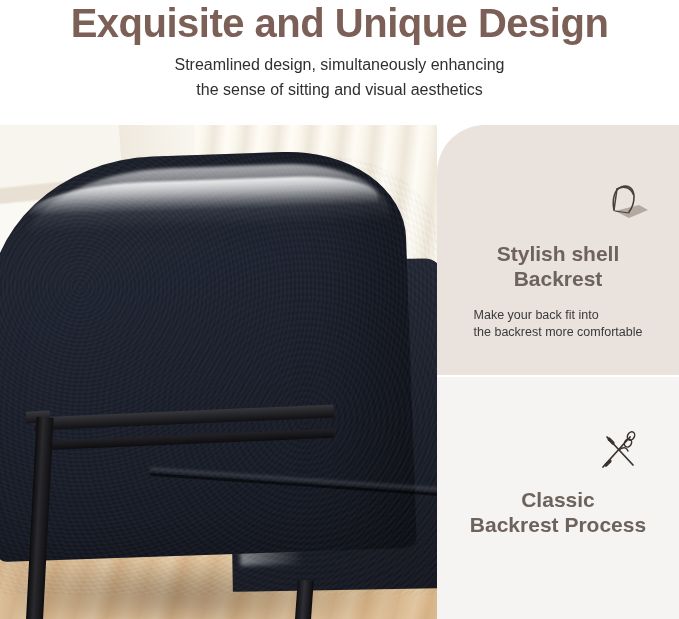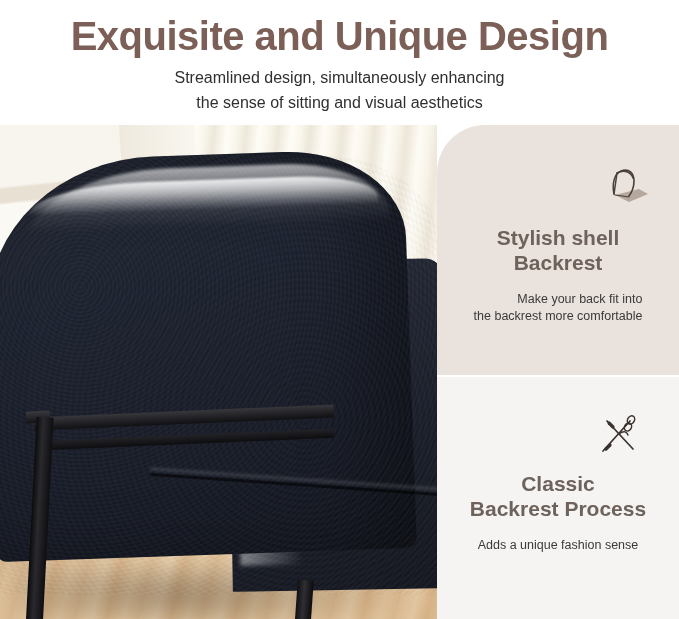--- a/index.html
+++ b/index.html
@@ -9,21 +9,21 @@
     font-family:"Liberation Sans", sans-serif;
     overflow:hidden; position:relative;
   }
 
   
   .header{
     width:679px; height:125px;
     background:#ffffff;
     display:flex; flex-direction:column;
     align-items:center; justify-content:flex-start;
-    padding-top:13px;
+    padding-top:0;
   }
   .main-title{
     font-size:40px;
     font-weight:bold;
     letter-spacing:-0.5px;
     color:#7C6057;
     line-height:46px;
     white-space:nowrap;
   }
   .subtitle{
@@ -234,21 +234,21 @@
   
   .cards{
     position:absolute;
     top:0; left:437px;
     width:242px; height:494px;
     background:#ffffff;
   }
   .card{
     position:absolute;
     left:0; width:242px;
-    padding:0 14px;
+    padding:16px 14px;
     display:flex; flex-direction:column;
     align-items:center;
   }
   .card-1{
     top:0; height:250px;
     background:#EAE2DC;
     border-top-left-radius:48px;
   }
   .card-2{
     top:252px; height:242px;
@@ -272,21 +272,21 @@
     white-space:pre-line;
   }
   .card-1 .card-title{ margin-top:10px; }
   .card-2 .card-title{ margin-top:8px; }
 
   .card-desc{
     font-size:12.5px;
     font-weight:400;
     color:#3A3A3A;
     line-height:17px;
-    text-align:right;
+    text-align:left;
     white-space:pre-line;
   }
   .card-1 .card-desc{ margin-top:16px; }
   .card-2 .card-desc{ margin-top:16px; }
 </style>
 </head>
 <body>
 
 <div class="header">
   <div class="main-title">Exquisite and Unique Design</div>
@@ -349,17 +349,16 @@
           <path d="M9 36 L13 32" stroke="#3a322e" stroke-width="3.2" stroke-linecap="round" fill="none"></path>
           <path d="M10 8 L36 36" stroke="#3a322e" stroke-width="1.7" stroke-linecap="round" fill="none"></path>
           <path d="M12 10 L16 14" stroke="#3a322e" stroke-width="3.2" stroke-linecap="round" fill="none"></path>
           <ellipse cx="34" cy="7" rx="3.4" ry="4.4" transform="rotate(30 34 7)" fill="none" stroke="#3a322e" stroke-width="1.5"></ellipse>
           <ellipse cx="31" cy="14" rx="3.4" ry="4.2" transform="rotate(30 31 14)" fill="none" stroke="#3a322e" stroke-width="1.5"></ellipse>
           <path d="M22 21 C27 17 30 19 31 22" fill="none" stroke="#3a322e" stroke-width="1.4" stroke-linecap="round"></path>
         </svg>
       </div>
       <div class="card-title">Classic
 Backrest Process</div>
-      <div class="card-desc">Adds a unique fashion sense</div>
     </div>
 
   </div>
 </div>
 
 </body></html>

